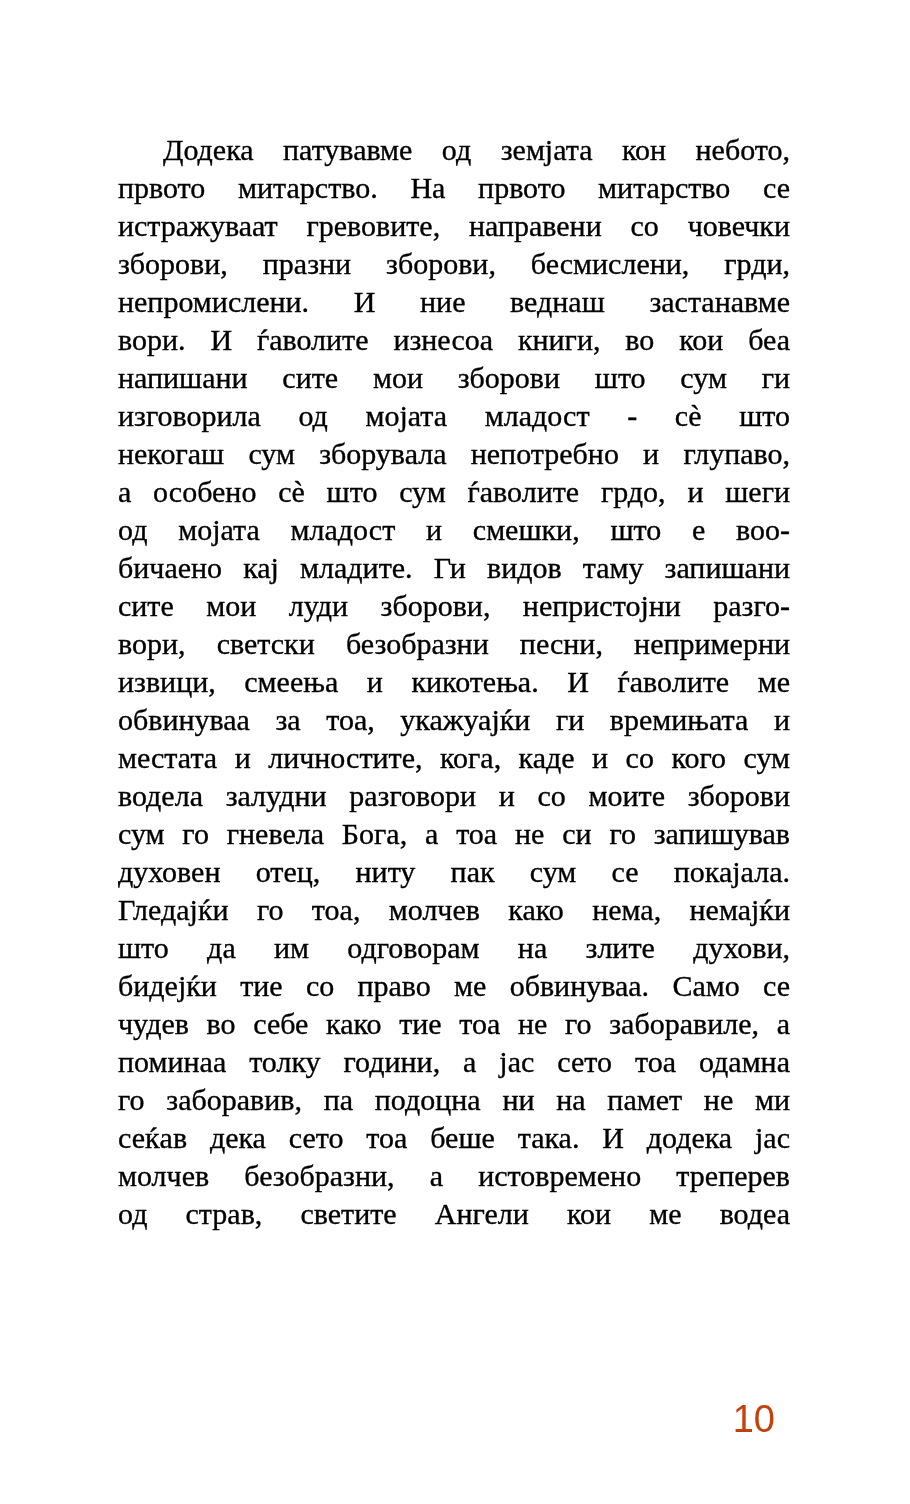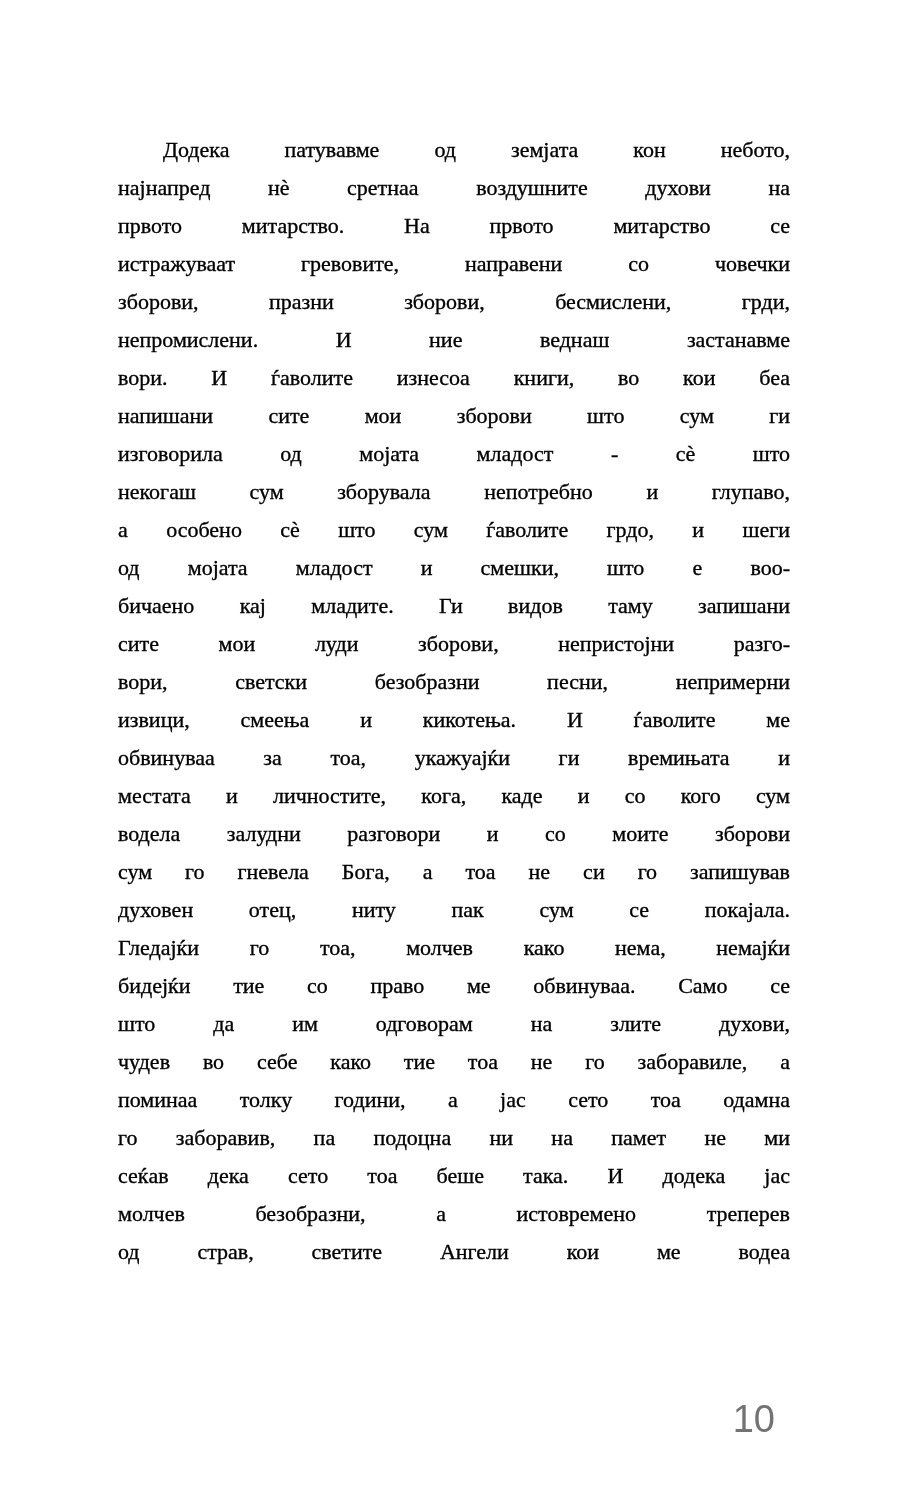--- a/index.html
+++ b/index.html
@@ -13,21 +13,21 @@
     height: 1504px;
     background: #ffffff;
     overflow: hidden;
   }
   .body-text {
     position: absolute;
     left: 118px;
     top: 131px;
     width: 672px;
     font-family: "Liberation Serif", serif;
-    font-size: 22px;
+    font-size: 30px;
     line-height: 38px;
     color: #000000;
     -webkit-text-stroke: 0.35px #000000;
   }
   .text-line {
     text-align: justify;
     text-align-last: justify;
     height: 38px;
     overflow: hidden;
     white-space: normal;
@@ -35,52 +35,51 @@
   .text-line.indent {
     text-indent: 45px;
   }
   .page-number {
     position: absolute;
     top: 1400px;
     right: 135px;
     font-family: "Liberation Sans", sans-serif;
     font-size: 38px;
     line-height: 38px;
-    color: #737373;
+    color: #c2410c;
   }
 </style>
 </head>
 <body>
 
 <div class="page">
   <div class="body-text">
     <div class="text-line indent">Додека патувавме од земјата кон небото,</div>
-    <div class="text-line">најнапред нѐ сретнаа воздушните духови на</div>
     <div class="text-line">првото митарство. На првото митарство се</div>
     <div class="text-line">истражуваат гревовите, направени со човечки</div>
     <div class="text-line">зборови, празни зборови, бесмислени, грди,</div>
     <div class="text-line">непромислени. И ние веднаш застанавме</div>
     <div class="text-line">вори. И ѓаволите изнесоа книги, во кои беа</div>
     <div class="text-line">напишани сите мои зборови што сум ги</div>
     <div class="text-line">изговорила од мојата младост - сѐ што</div>
     <div class="text-line">некогаш сум зборувала непотребно и глупаво,</div>
     <div class="text-line">а особено сѐ што сум ѓаволите грдо, и шеги</div>
     <div class="text-line">од мојата младост и смешки, што е воо-</div>
     <div class="text-line">бичаено кај младите. Ги видов таму запишани</div>
     <div class="text-line">сите мои луди зборови, непристојни разго-</div>
     <div class="text-line">вори, светски безобразни песни, непримерни</div>
     <div class="text-line">извици, смеења и кикотења. И ѓаволите ме</div>
     <div class="text-line">обвинуваа за тоа, укажуајќи ги времињата и</div>
     <div class="text-line">местата и личностите, кога, каде и со кого сум</div>
     <div class="text-line">водела залудни разговори и со моите зборови</div>
     <div class="text-line">сум го гневела Бога, а тоа не си го запишував</div>
     <div class="text-line">духовен отец, ниту пак сум се покајала.</div>
     <div class="text-line">Гледајќи го тоа, молчев како нема, немајќи</div>
+    <div class="text-line">што да им одговорам на злите духови,</div>
     <div class="text-line">бидејќи тие со право ме обвинуваа. Само се</div>
-    <div class="text-line">што да им одговорам на злите духови,</div>
     <div class="text-line">чудев во себе како тие тоа не го заборавиле, а</div>
     <div class="text-line">поминаа толку години, а јас сето тоа одамна</div>
     <div class="text-line">го заборавив, па подоцна ни на памет не ми</div>
     <div class="text-line">сеќав дека сето тоа беше така. И додека јас</div>
     <div class="text-line">молчев безобразни, а истовремено треперев</div>
     <div class="text-line">од страв, светите Ангели кои ме водеа</div>
   </div>
   <div class="page-number">10</div>
 </div>
 

